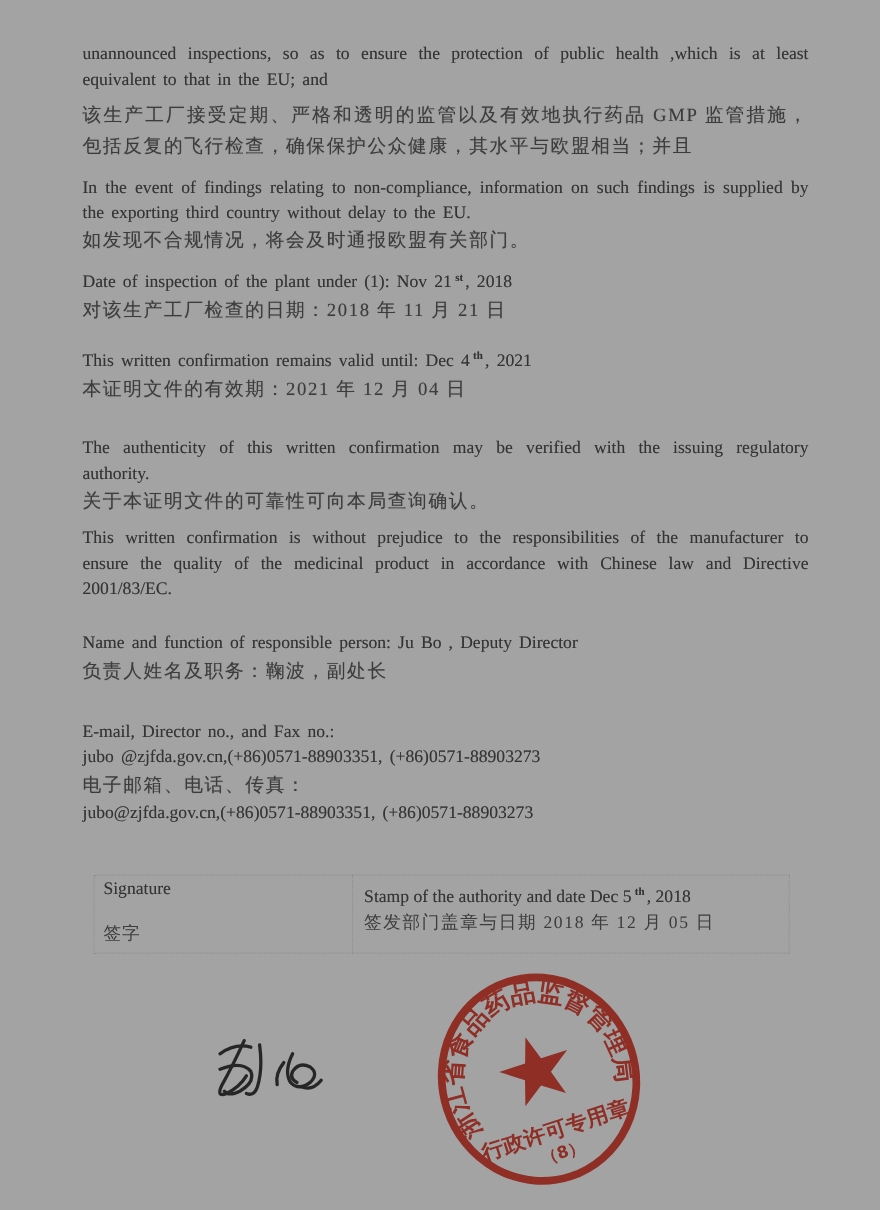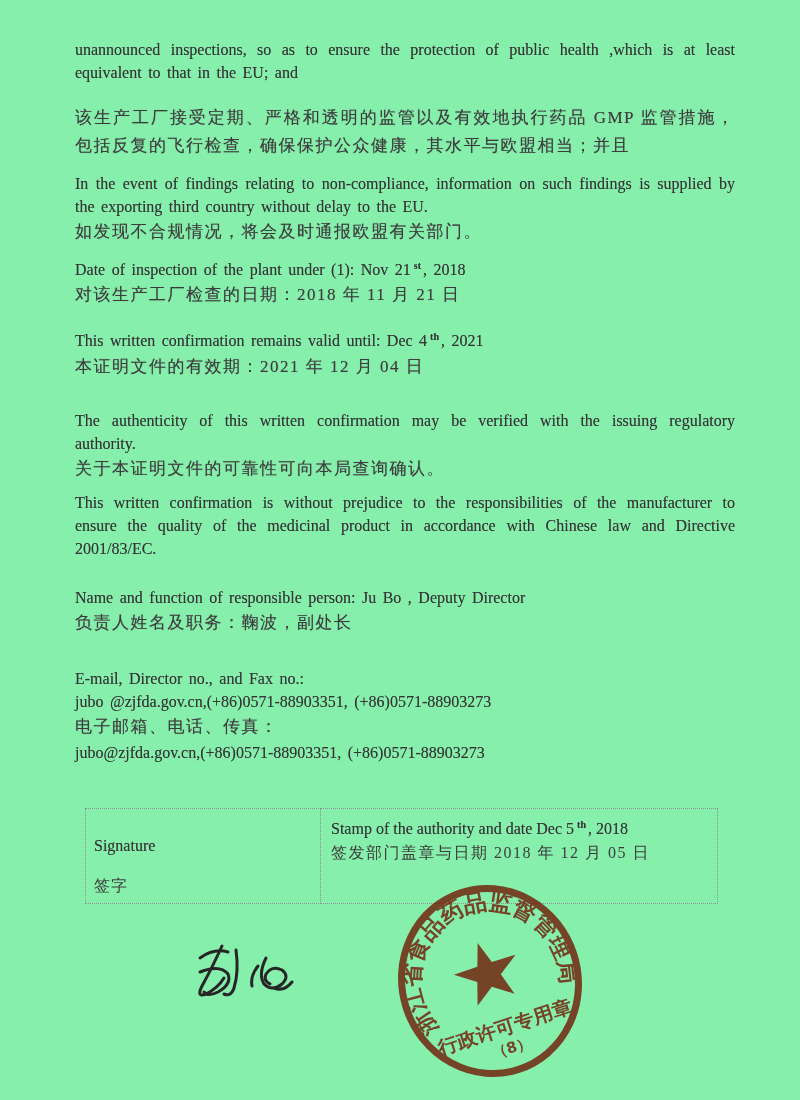--- a/index.html
+++ b/index.html
@@ -1,21 +1,21 @@
 <!DOCTYPE html>
 <html><head>
 <meta charset="utf-8">
 <style>
   * { margin:0; padding:0; box-sizing:border-box; }
   html,body { background:#e9e9e9; }
   .page {
     position:relative;
     width:800px; height:1100px;
     margin:0 auto;
-    background:#86efac;
+    background:#a3a3a3;
     font-family:"Liberation Serif","DejaVu Serif",serif;
     color:#333333;
     overflow:hidden;
     padding:38px 65px 0 75px;
   }
   .en {
     font-size:16px; line-height:23px;
     text-align:justify; word-spacing:2.5px;
     color:#343434;
     text-shadow:0 0 0.6px rgba(70,70,70,0.55);
@@ -25,21 +25,21 @@
     font-size:17px; line-height:28px;
     letter-spacing:1.5px;
     text-align:justify;
     color:#3c3c3c;
     text-shadow:0 0 0.7px rgba(80,80,80,0.5);
   }
   sup.ord {
     font-size:10px; vertical-align:super;
     margin:0 2px 0 3px; letter-spacing:0;font-weight:bold;
   }
-  .b2 { margin-top:20px; }
+  .b2 { margin-top:7px; }
   .b3 { margin-top:12px; }
   .b4 { margin-top:8px; }
   .b5 { margin-top:16px; }
   .b6 { margin-top:28px; }
   .b7 { margin-top:8px; }
   .b8 { margin-top:24px; }
   .b9 { margin-top:26px; }
   .b10 { margin-top:30px; }
 
   table.sig {
@@ -47,21 +47,21 @@
     width:633px; height:72px;
     border-collapse:collapse;
   }
   table.sig td {
     border:1px dotted #8f8f8f;
     vertical-align:top;
   }
   td.sig-cell { width:235px; position:relative; }
   .sig-cell-inner {
     height:70px; display:flex; flex-direction:column;
-    justify-content:space-between; padding:4px 8px 6px 8px;margin-top:24px;
+    justify-content:space-between; padding:4px 8px 6px 8px;
   }
   .sig-label { font-size:16px; color:#343434; text-shadow:0 0 0.6px rgba(70,70,70,0.55); }
   .sig-label-zh { font-size:16px; letter-spacing:1px; color:#3c3c3c; }
   td.stamp-cell { padding:4px 10px; }
   .stamp-line-en { font-size:16px; line-height:23px; color:#343434; text-shadow:0 0 0.6px rgba(70,70,70,0.55); }
   .stamp-line-zh { font-size:16px; line-height:26px; letter-spacing:1.5px; color:#3c3c3c; }
 
   .signature-svg {
     position:absolute; left:178px; top:928px;
     width:130px; height:88px; z-index:3;

